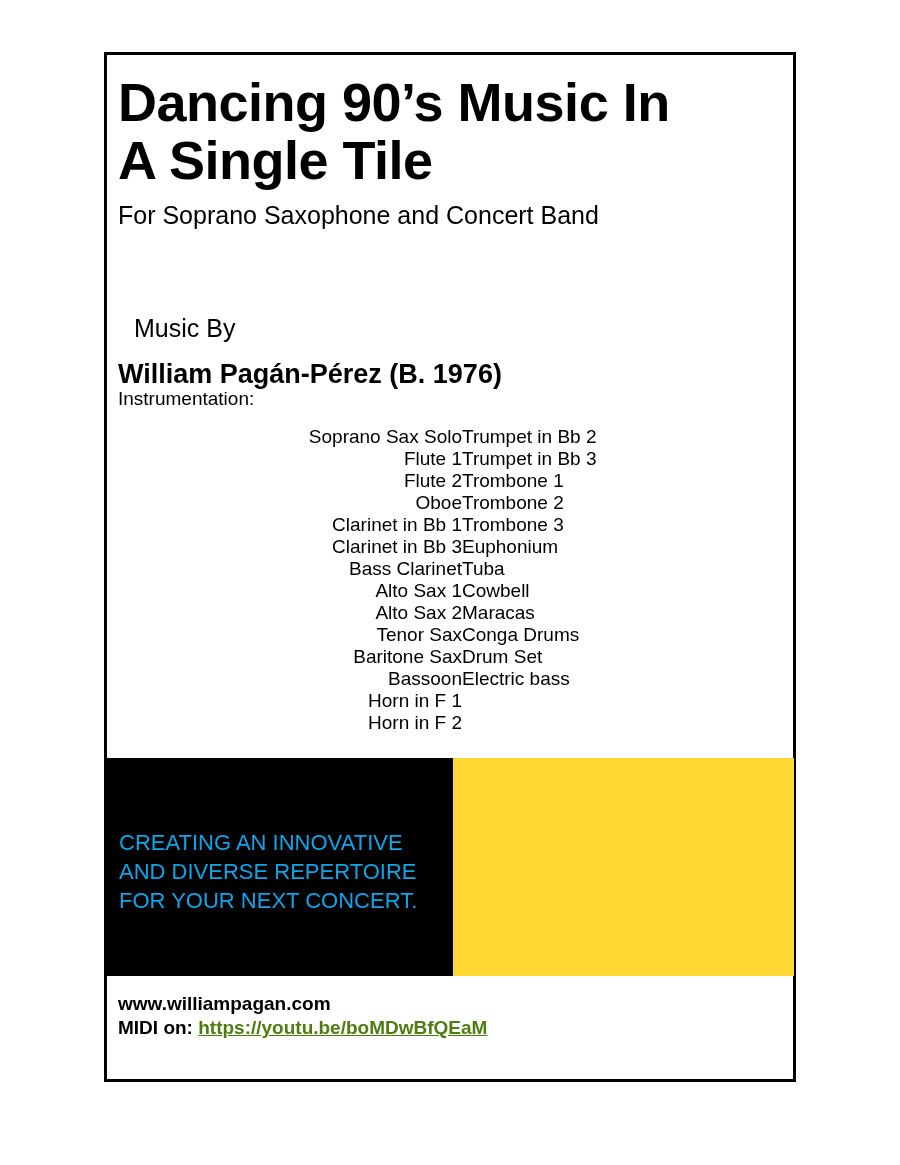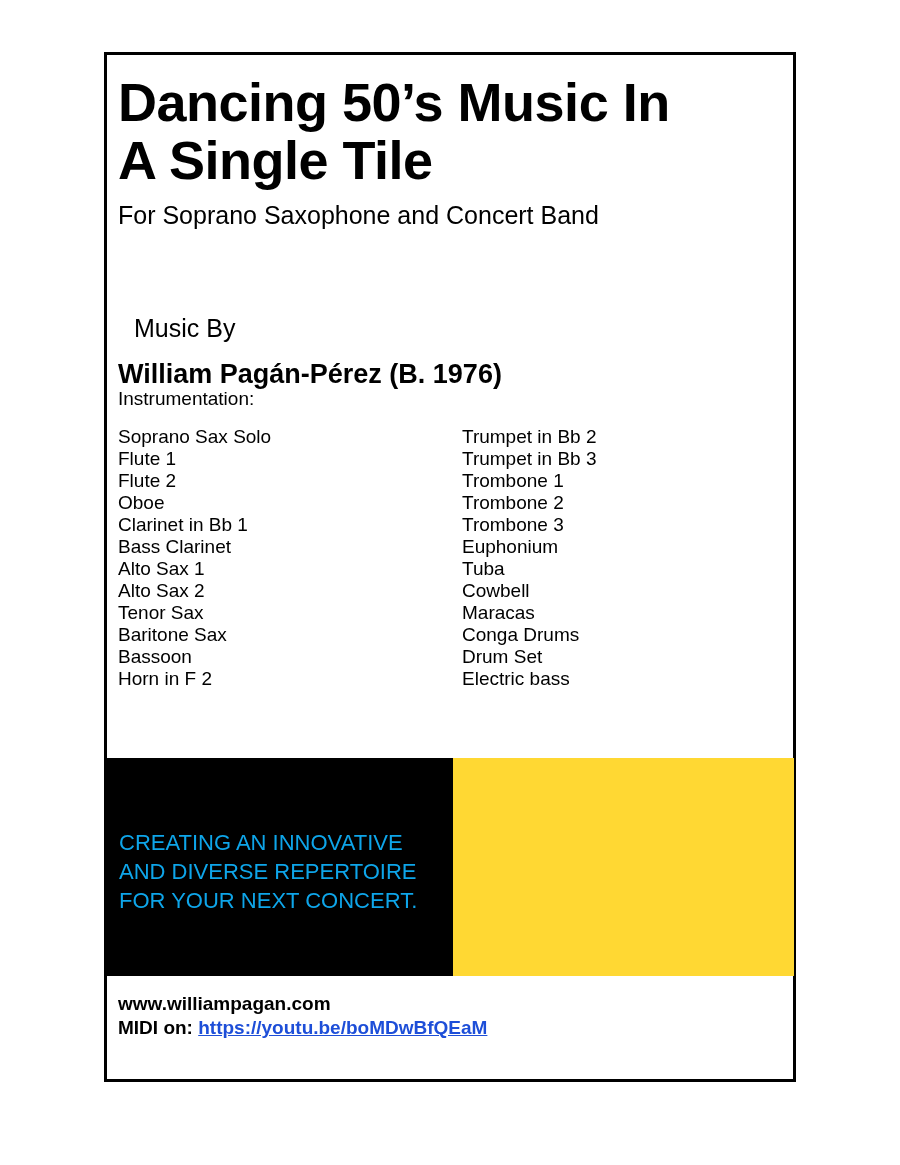--- a/index.html
+++ b/index.html
@@ -93,21 +93,21 @@
     position: absolute;
     left: 11px;
     top: 371px;
     width: 668px;
     display: flex;
   }
   .instr-col {
     font-size: 19px;
     line-height: 22px;
   }
-  .instr-col.left  { width: 344px; }
+  .instr-col.left  { width: 344px; text-align: right; }
   .instr-col.right { width: 324px; }
   .instr-item {
     white-space: nowrap;
   }
 
   
   .banner {
     position: absolute;
     left: -1px;
     top: 703px;
@@ -141,56 +141,58 @@
     position: absolute;
     left: 11px;
     top: 937px;
     font-size: 19px;
     line-height: 24px;
     font-weight: bold;
   }
   .footer-line { white-space: nowrap; }
   .footer-link {
     text-decoration: underline;
-    color: #1d4ed8;
+    color: #4d7c0f;
   }
 </style>
 </head>
 <body>
 
 <div id="page">
   <div id="sheet">
     <div id="sheet-inner">
 
       <div class="title-block">
-        <h1 class="main-title">Dancing 50’s Music In
+        <h1 class="main-title">Dancing 90’s Music In
 A Single Tile</h1>
         <div class="subtitle">For Soprano Saxophone and Concert Band</div>
       </div>
 
       <div class="composer-block">
         <div class="music-by">Music By</div>
         <div class="composer-name">William Pagán-Pérez (B. 1976)</div>
       </div>
 
       <div class="instr-heading">Instrumentation:</div>
 
       <div class="instr-columns">
         <div class="instr-col left">
           <div class="instr-item">Soprano Sax Solo</div>
           <div class="instr-item">Flute 1</div>
           <div class="instr-item">Flute 2</div>
           <div class="instr-item">Oboe</div>
           <div class="instr-item">Clarinet in Bb 1</div>
+          <div class="instr-item">Clarinet in Bb 3</div>
           <div class="instr-item">Bass Clarinet</div>
           <div class="instr-item">Alto Sax 1</div>
           <div class="instr-item">Alto Sax 2</div>
           <div class="instr-item">Tenor Sax</div>
           <div class="instr-item">Baritone Sax</div>
           <div class="instr-item">Bassoon</div>
+          <div class="instr-item">Horn in F 1</div>
           <div class="instr-item">Horn in F 2</div>
         </div>
         <div class="instr-col right">
           <div class="instr-item">Trumpet in Bb 2</div>
           <div class="instr-item">Trumpet in Bb 3</div>
           <div class="instr-item">Trombone 1</div>
           <div class="instr-item">Trombone 2</div>
           <div class="instr-item">Trombone 3</div>
           <div class="instr-item">Euphonium</div>
           <div class="instr-item">Tuba</div>

